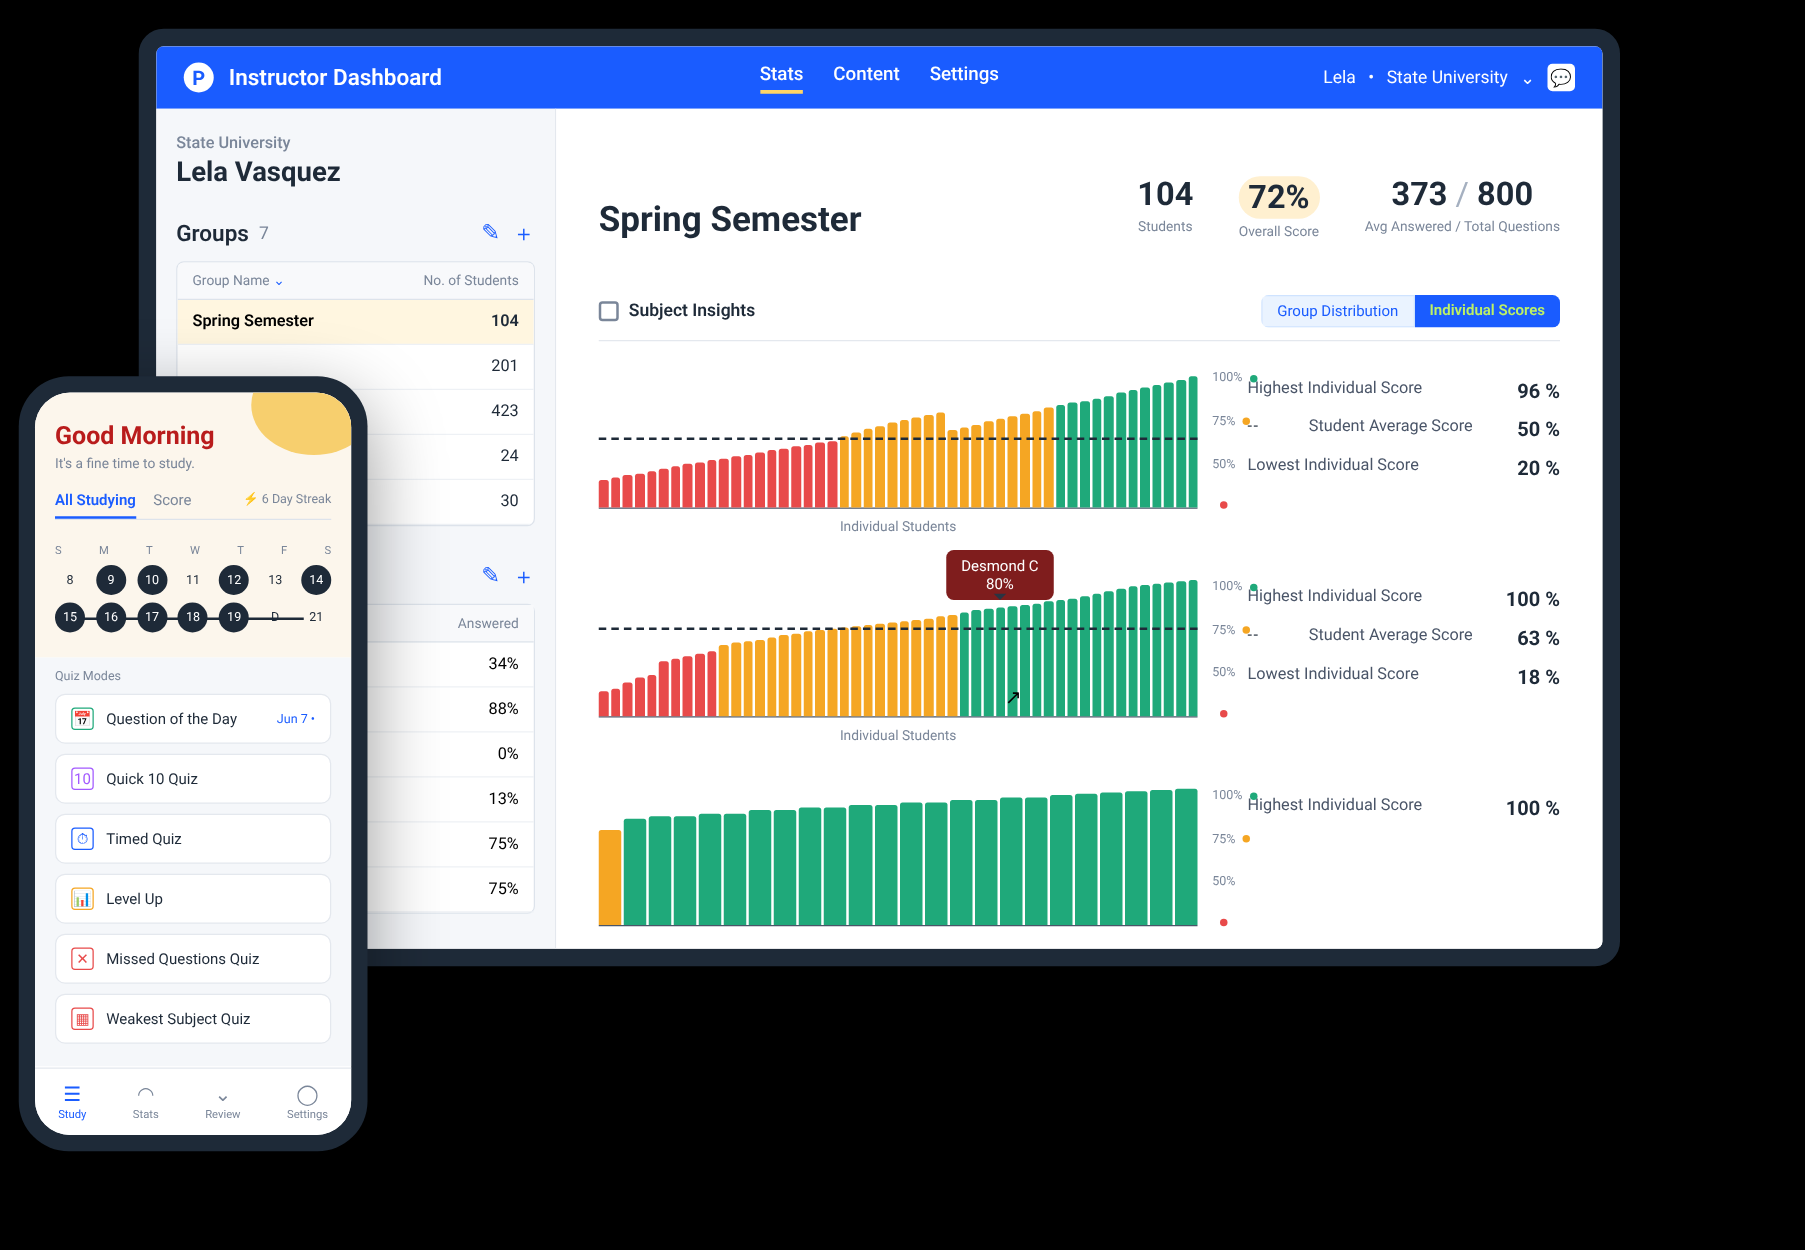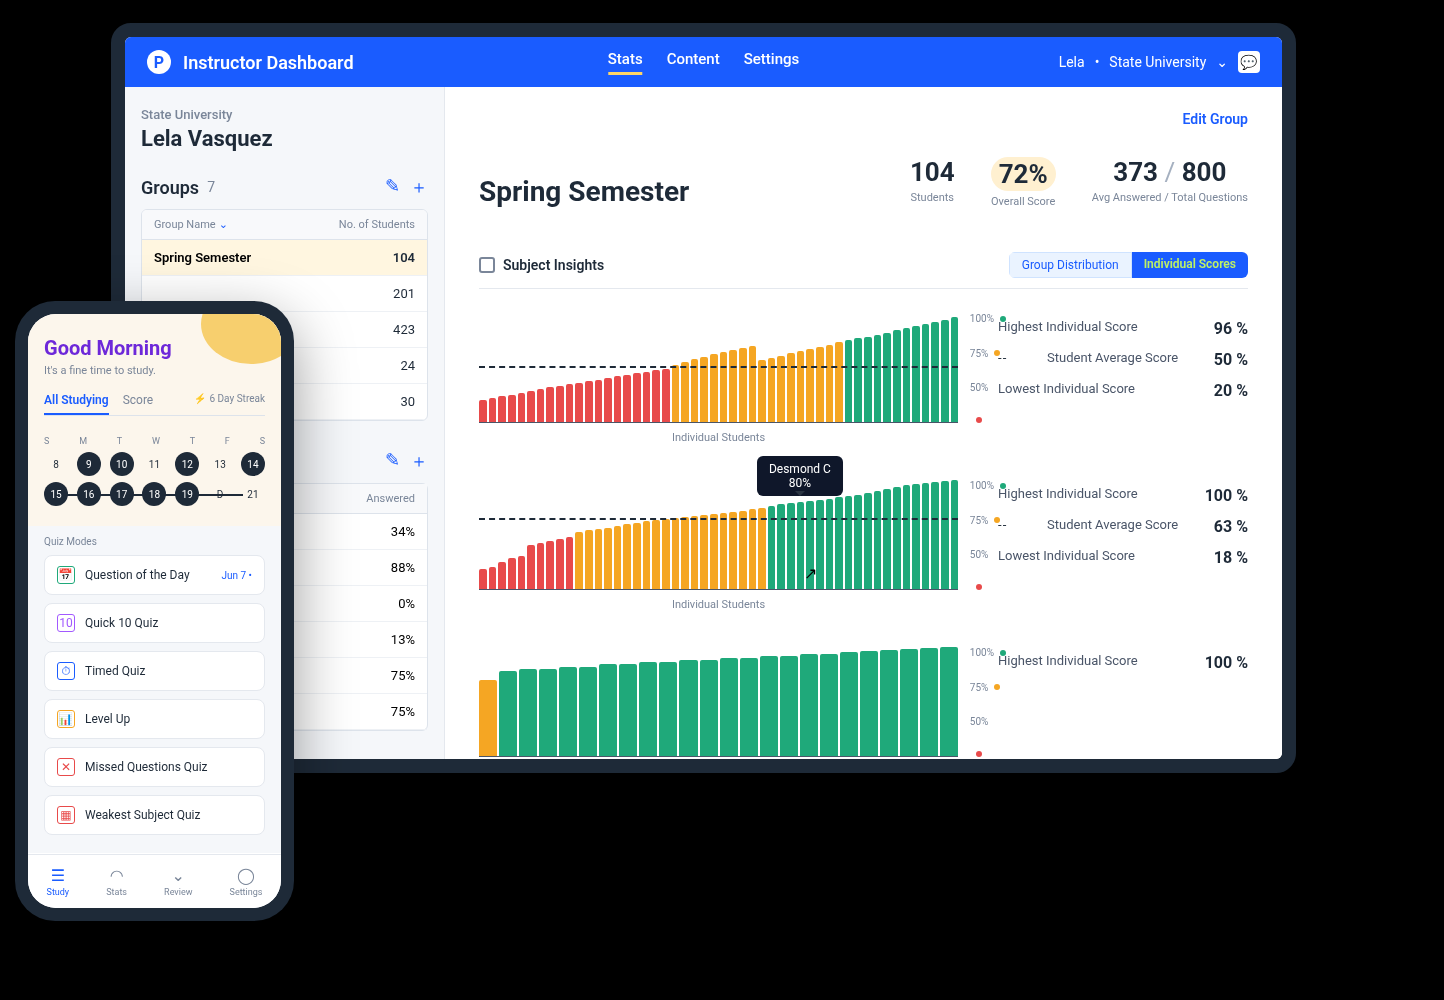--- a/index.html
+++ b/index.html
@@ -69,30 +69,30 @@
 .bar.r { background:#e84a4a; } .bar.y { background:#f5a623; } .bar.g { background:#1fa97a; }
 .y-ticks { position:absolute; right:-48px; top:0; height:110px; font-size:10px; color:#7a8699; display:flex; flex-direction:column; justify-content:space-between; }
 .y-ticks .tk { display:flex; align-items:center; gap:6px; }
 .dot { width:6px; height:6px; border-radius:50%; }
 .dot.g{background:#1fa97a}.dot.y{background:#f5a623}.dot.r{background:#e84a4a}
 .chart-xlabel { text-align:center; font-size:11px; color:#7a8699; margin-top:8px; }
 .chart-side { width:250px; font-size:13px; }
 .chart-side .line { display:flex; justify-content:space-between; padding:6px 0; color:#4a5568; }
 .chart-side .line .val { font-weight:700; font-size:16px; color:#1e2a38; }
 .chart-side .line.dash::before { content:"- -"; margin-right:6px; color:#1e2a38; letter-spacing:-1px; }
-.tooltip { position:absolute; background:#0f172a; color:#fff; font-size:12px; padding:6px 12px; border-radius:6px; text-align:center; transform:translateX(-50%); white-space:nowrap; }
+.tooltip { position:absolute; background:#7f1d1d; color:#fff; font-size:12px; padding:6px 12px; border-radius:6px; text-align:center; transform:translateX(-50%); white-space:nowrap; }
 .tooltip::after { content:""; position:absolute; bottom:-5px; left:50%; transform:translateX(-50%); border:5px solid transparent; border-top-color:#2a3442; }
 .cursor { position:absolute; font-size:16px; color:#000; }
 
 
 .phone { position:absolute; top:301px; left:15px; width:279px; height:620px; background:#1e2a38; border-radius:40px; padding:13px; box-shadow:0 20px 60px rgba(0,0,0,.4); }
 .phone-screen { width:100%; height:100%; background:#fff; border-radius:28px; overflow:hidden; position:relative; }
 .phone-top { background:#fcf6ec; padding:22px 16px 12px; position:relative; overflow:hidden; }
 .blob { position:absolute; top:-30px; right:-20px; width:100px; height:80px; background:#f7cf6e; border-radius:50%; }
-.greet { font-size:20px; font-weight:700; color:#6d28d9; position:relative; }
+.greet { font-size:20px; font-weight:700; color:#b91c1c; position:relative; }
 .sub { font-size:11px; color:#7a8699; margin-top:4px; position:relative; }
 .tabs2 { display:flex; gap:14px; margin-top:16px; font-size:12px; border-bottom:1px solid #dde3eb; position:relative; }
 .tabs2 .t { padding-bottom:6px; color:#7a8699; cursor:pointer; }
 .tabs2 .t.act { color:#1a5cff; font-weight:600; border-bottom:2px solid #1a5cff; }
 .streak { margin-left:auto; font-size:10px; color:#7a8699; }
 .cal { padding:8px 16px 14px; background:#fcf6ec; }
 .cal-dow { display:flex; justify-content:space-between; font-size:9px; color:#7a8699; margin-bottom:6px; }
 .cal-days { display:flex; justify-content:space-between; margin-bottom:6px; position:relative; }
 .day { width:24px; height:24px; border-radius:50%; display:flex; align-items:center; justify-content:center; font-size:10px; color:#1e2a38; }
 .day.fill { background:#1e2a38; color:#fff; }
@@ -201,23 +201,20 @@
               <span class="c2">75%</span>
             </div>
             <div class="row">
               <span class="c2">56%</span>
               <span class="c2">75%</span>
             </div>
           </div>
       </div>
     </div>
     <div class="main">
-      <div class="main-hdr">
-          <span class="edit-group">Edit Group</span>
-        </div>
       <div class="stats-row">
         <h1>Spring Semester</h1>
         <div class="stat-blocks">
           <div class="stat">
               <div class="big">104</div>
               <div class="lbl">Students</div>
             </div>
           <div class="stat highlight">
               <div class="big">72%</div>
               <div class="lbl">Overall Score</div>

